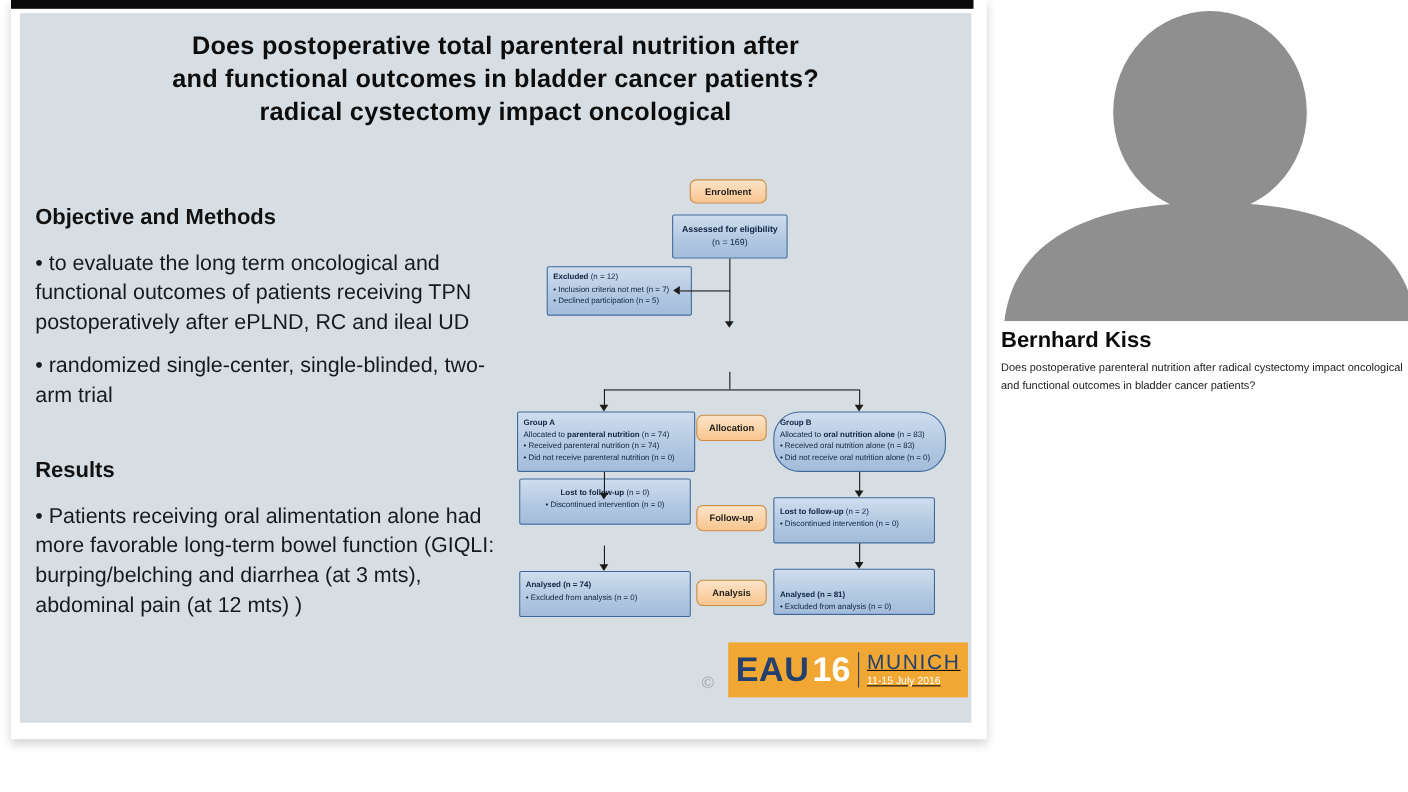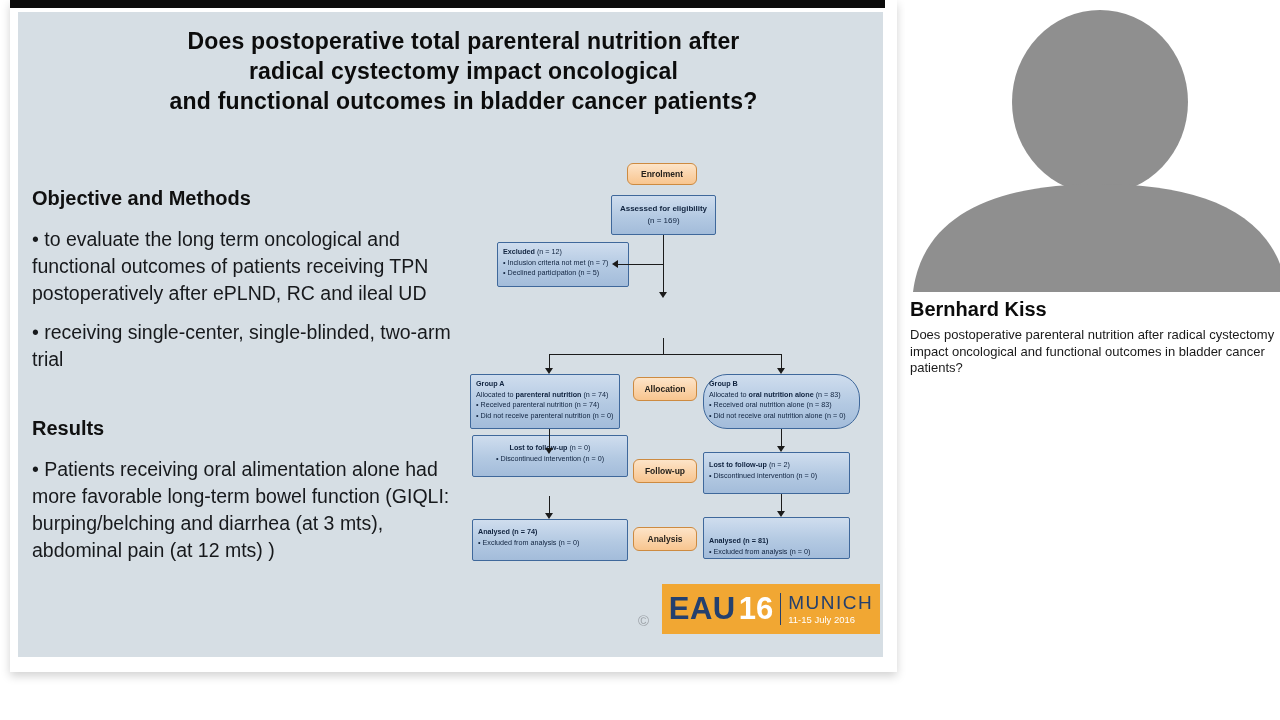--- a/index.html
+++ b/index.html
@@ -11,21 +11,21 @@
   .video-card{
     position:absolute;left:10px;top:0;width:887px;height:672px;background:#fff;
     box-shadow:0 4px 9px rgba(0,0,0,.18);
   }
   .top-bar{position:absolute;left:0;top:0;width:875px;height:8px;background:#0b0b0b;}
   .slide{
     position:absolute;left:8px;top:12px;width:865px;height:645px;background:#d6dee4;
   }
   .slide-title{
     position:absolute;left:0;top:14px;width:100%;text-align:center;
-    font-weight:bold;font-size:23px;line-height:30px;color:#0c0c0c;letter-spacing:.2px;padding-left:13px;
+    font-weight:bold;font-size:23px;line-height:30px;color:#0c0c0c;letter-spacing:.2px;
   }
   .left-col{position:absolute;left:14px;top:135px;width:424px;margin-top:40px;}
   .sec-head{font-size:20px;font-weight:bold;margin:0;color:#101010;}
   .body-p{font-size:19.5px;line-height:27px;margin:16px 0 0 0;color:#17191c;}
   .results-head{margin-top:44px;}
   
   .flowchart{position:absolute;left:432px;top:127px;width:432px;height:470px;}
   .fc-box{
     position:absolute;box-sizing:border-box;
     background:linear-gradient(180deg,#cfddee 0%,#b3c9e2 55%,#a3bcda 100%);
@@ -46,48 +46,48 @@
   .arr-d{position:absolute;width:0;height:0;border-left:4px solid transparent;border-right:4px solid transparent;border-top:6px solid #1b1b1b;}
   .arr-l{position:absolute;width:0;height:0;border-top:4px solid transparent;border-bottom:4px solid transparent;border-right:6px solid #1b1b1b;}
   
   .eau-logo{
     position:absolute;left:644px;top:572px;width:218px;height:50px;background:#f1a733;
     display:flex;align-items:center;justify-content:center;gap:7px;
   }
   .eau-word{font-size:31px;font-weight:bold;color:#24406e;letter-spacing:.5px;}
   .eau-year{font-size:31px;font-weight:bold;color:#ffffff;margin-left:-4px;}
   .eau-divider{width:1px;height:32px;background:#24406e;}
-  .eau-right{display:flex;flex-direction:column;line-height:1;}
+  .eau-right{display:flex;flex-direction:column;line-height:1;text-decoration:underline;}
   .eau-city{font-size:19px;color:#24406e;letter-spacing:1.5px;}
   .eau-dates{font-size:9.5px;color:#ffffff;margin-top:3px;}
   .watermark{position:absolute;left:620px;top:600px;font-size:15px;color:rgba(50,50,55,.35);}
   
   .speaker-panel{position:absolute;left:905px;top:0;width:375px;height:548px;background:#fff;}
   .avatar{position:absolute;left:0;top:0;width:375px;height:292px;}
   .speaker-name{position:absolute;left:5px;top:298px;font-size:20px;font-weight:bold;color:#0b0b0b;}
-  .speaker-desc{position:absolute;left:5px;top:327px;width:366px;font-size:13px;line-height:16.5px;color:#1a1a1a;}
+  .speaker-desc{position:absolute;left:5px;top:327px;width:366px;font-size:10px;line-height:16.5px;color:#1a1a1a;}
 </style>
 </head>
 <body>
 
 <div class="video-card">
   <div class="top-bar"></div>
 
   <div class="slide">
 
     <div class="slide-title">
       <div>Does postoperative total parenteral nutrition after</div>
+      <div>and functional outcomes in bladder cancer patients?</div>
       <div>radical cystectomy impact oncological</div>
-      <div>and functional outcomes in bladder cancer patients?</div>
     </div>
 
     <div class="left-col">
       <h2 class="sec-head">Objective and Methods</h2>
       <p class="body-p">• to evaluate the long term oncological and functional outcomes of patients receiving TPN postoperatively after ePLND, RC and ileal UD</p>
-      <p class="body-p" style="margin-top:12px;">• receiving single-center, single-blinded, two-arm trial</p>
+      <p class="body-p" style="margin-top:12px;">• randomized single-center, single-blinded, two-arm trial</p>
       <h2 class="sec-head results-head">Results</h2>
       <p class="body-p">• Patients receiving oral alimentation alone had more favorable long-term bowel function (GIQLI: burping/belching and diarrhea (at 3 mts), abdominal pain (at 12 mts) )</p>
     </div>
 
     <div class="flowchart">
 
       <div class="fc-label" style="left:177px;top:24px;width:70px;height:22px;">Enrolment</div>
       <div class="fc-label" style="left:183px;top:238px;width:64px;height:24px;">Allocation</div>
       <div class="fc-label" style="left:183px;top:320px;width:64px;height:24px;">Follow-up</div>
       <div class="fc-label" style="left:183px;top:388px;width:64px;height:24px;">Analysis</div>
@@ -97,21 +97,21 @@
         <div>(n = 169)</div>
       </div>
 
       <div class="fc-box fc-left" style="left:30px;top:103px;width:132px;height:45px;margin-left:17px;">
         <div><span class="fc-bold">Excluded</span><span> (n = 12)</span></div>
         <div>• Inclusion criteria not met (n = 7)</div>
         <div>• Declined participation (n = 5)</div>
       </div>
 
 
-      <div class="fc-box fc-left" style="left:20px;top:235px;width:150px;height:55px;">
+      <div class="fc-box fc-left" style="left:20px;top:235px;width:162px;height:55px;">
         <div class="fc-bold">Group A</div>
         <div><span>Allocated to </span><span class="fc-bold">parenteral nutrition</span><span> (n = 74)</span></div>
         <div>• Received parenteral nutrition (n = 74)</div>
         <div>• Did not receive parenteral nutrition (n = 0)</div>
       </div>
 
       <div class="fc-box fc-left" style="left:253px;top:235px;width:157px;height:55px;border-radius:24px;">
         <div class="fc-bold">Group B</div>
         <div><span>Allocated to </span><span class="fc-bold">oral nutrition alone</span><span> (n = 83)</span></div>
         <div>• Received oral nutrition alone (n = 83)</div>

